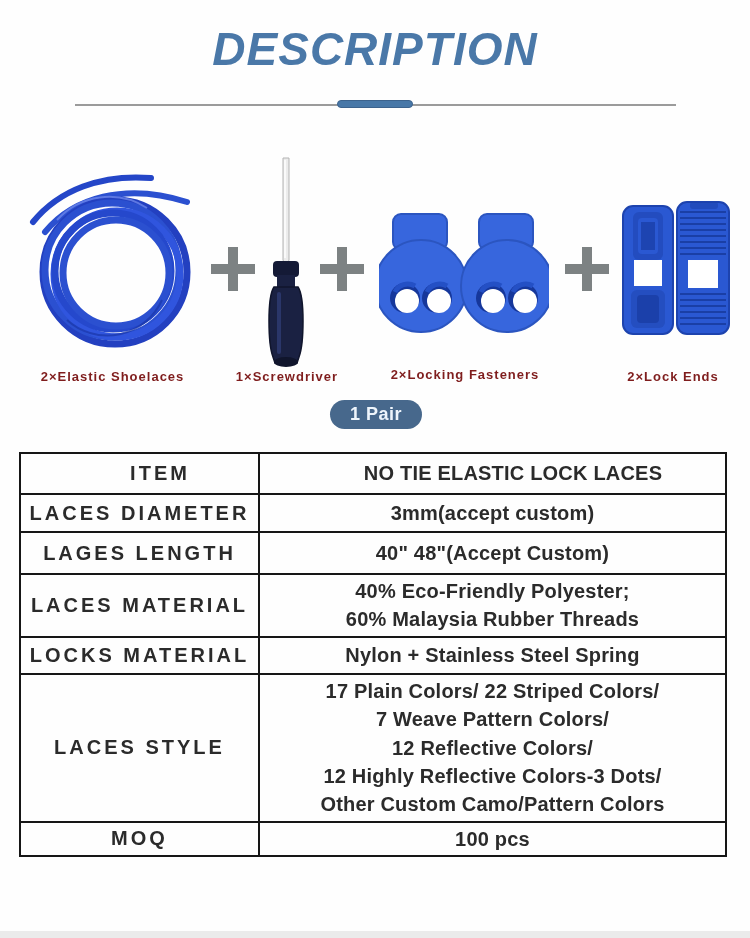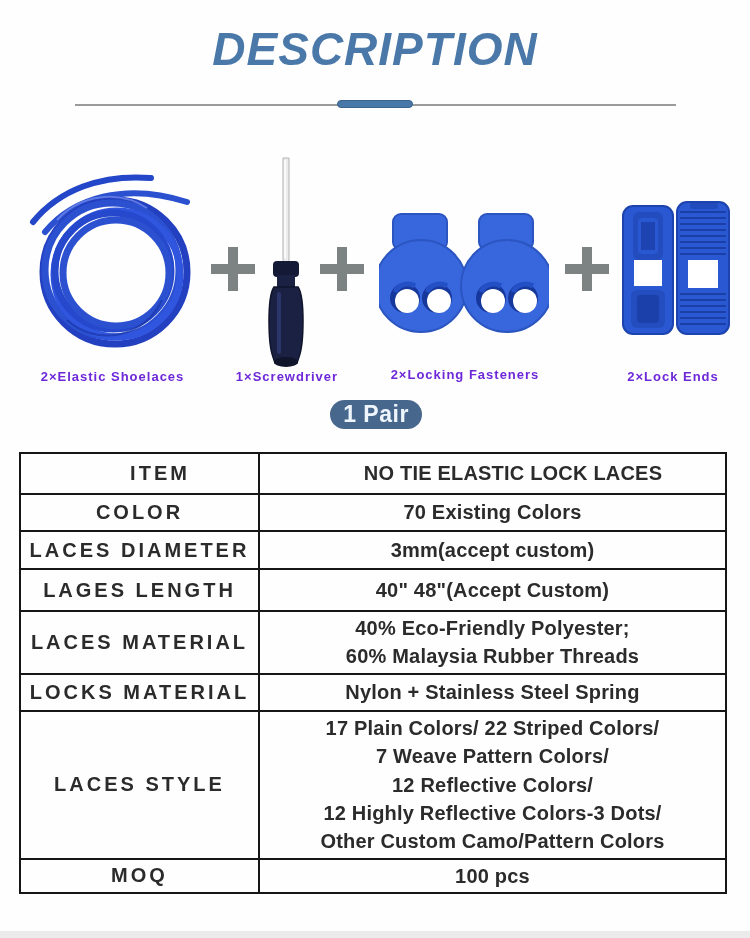--- a/index.html
+++ b/index.html
@@ -23,39 +23,39 @@
   }
   .divider-center {
     position:absolute; top:100px; left:337px; width:76px; height:8px;
     background:#4878a8; border-radius:4px; border:1px solid #3c638d;
   }
 
   
   .kit-img { position:absolute; }
   .kit-label {
     position:absolute; text-align:center; font-size:13px; font-weight:600;
-    letter-spacing:1px; color:#6d28d9; white-space:nowrap;
+    letter-spacing:1px; color:#7f1d1d; white-space:nowrap;
   }
   .plus {
     position:absolute; width:44px; height:44px;
   }
   .plus::before {
     content:""; position:absolute; left:0; top:17px; width:44px; height:10px;
     background:#7d8283;
   }
   .plus::after {
     content:""; position:absolute; left:17px; top:0; width:10px; height:44px;
     background:#7d8283;
   }
 
   
   .pair-badge {
     position:absolute; top:400px; left:330px; width:92px; height:29px;
     background:#47688c; border-radius:15px; color:#eef5fc;
-    font-size:23px; font-weight:700; line-height:29px; text-align:center;
+    font-size:18px; font-weight:700; line-height:29px; text-align:center;
     letter-spacing:0.5px;
   }
 
   
   table.spec {
     position:absolute; top:452px; left:19px; width:708px;
     border-collapse:collapse; table-layout:fixed;
   }
   table.spec td {
     border:2px solid #161616; vertical-align:middle; text-align:center;
@@ -185,24 +185,20 @@
   <div class="kit-label" style="left:613px; top:369px; width:120px;">2×Lock Ends</div>
 
   <div class="pair-badge">1 Pair</div>
 
   <table class="spec">
     <tbody>
       <tr class="r1">
         <td class="spec-label">ITEM</td>
         <td class="spec-value">NO TIE ELASTIC LOCK LACES</td>
       </tr>
-      <tr class="r2">
-        <td class="spec-label">COLOR</td>
-        <td class="spec-value">70 Existing Colors</td>
-      </tr>
       <tr class="r3">
         <td class="spec-label">LACES DIAMETER</td>
         <td class="spec-value">3mm(accept custom)</td>
       </tr>
       <tr class="r4">
         <td class="spec-label">LAGES LENGTH</td>
         <td class="spec-value">40" 48"(Accept Custom)</td>
       </tr>
       <tr class="r5">
         <td class="spec-label">LACES MATERIAL</td>

